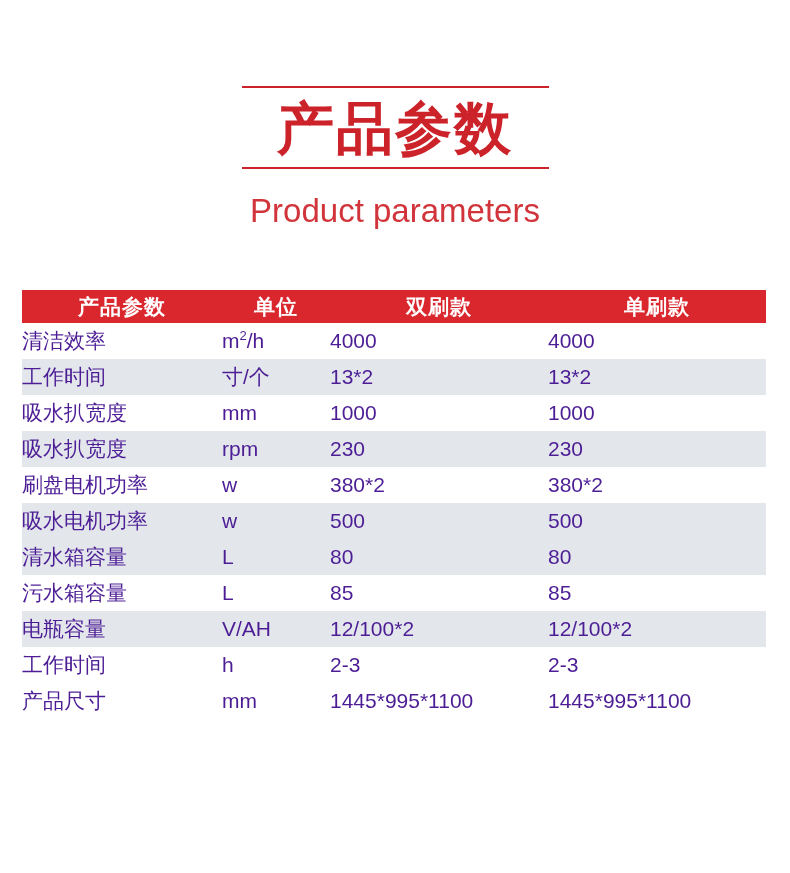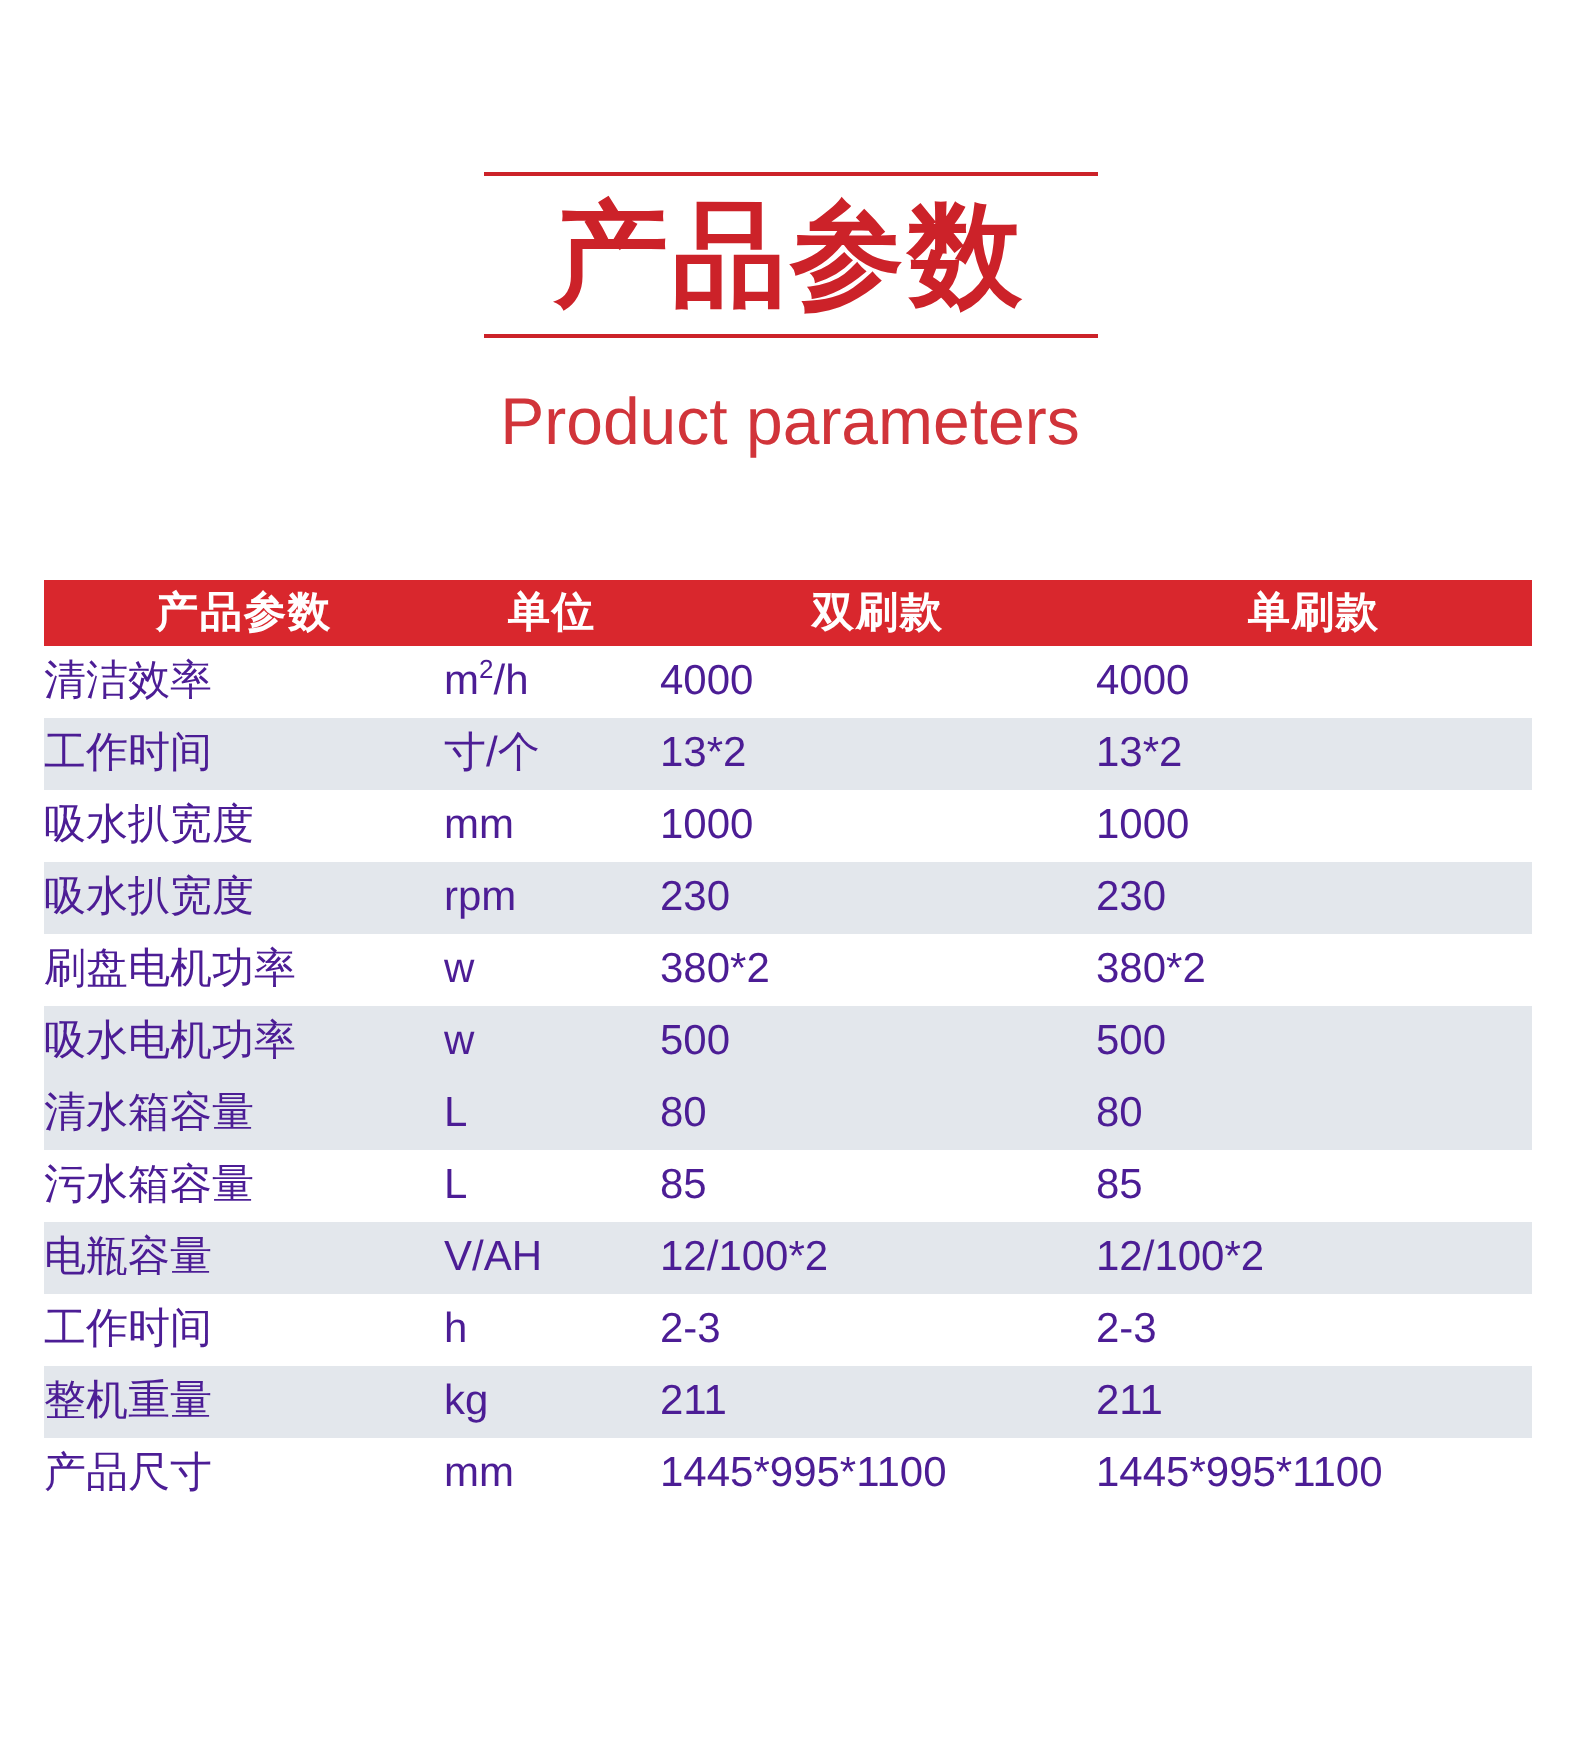--- a/index.html
+++ b/index.html
@@ -186,26 +186,20 @@
           <td>V/AH</td>
           <td>12/100*2</td>
           <td>12/100*2</td>
         </tr>
         <tr class="odd">
           <td class="param">工作时间</td>
           <td>h</td>
           <td>2-3</td>
           <td>2-3</td>
         </tr>
-        <tr class="even">
-          <td class="param">整机重量</td>
-          <td>kg</td>
-          <td>211</td>
-          <td>211</td>
-        </tr>
         <tr class="odd">
           <td class="param">产品尺寸</td>
           <td>mm</td>
           <td>1445*995*1100</td>
           <td>1445*995*1100</td>
         </tr>
       </tbody>
   </table>
 
 </div>

